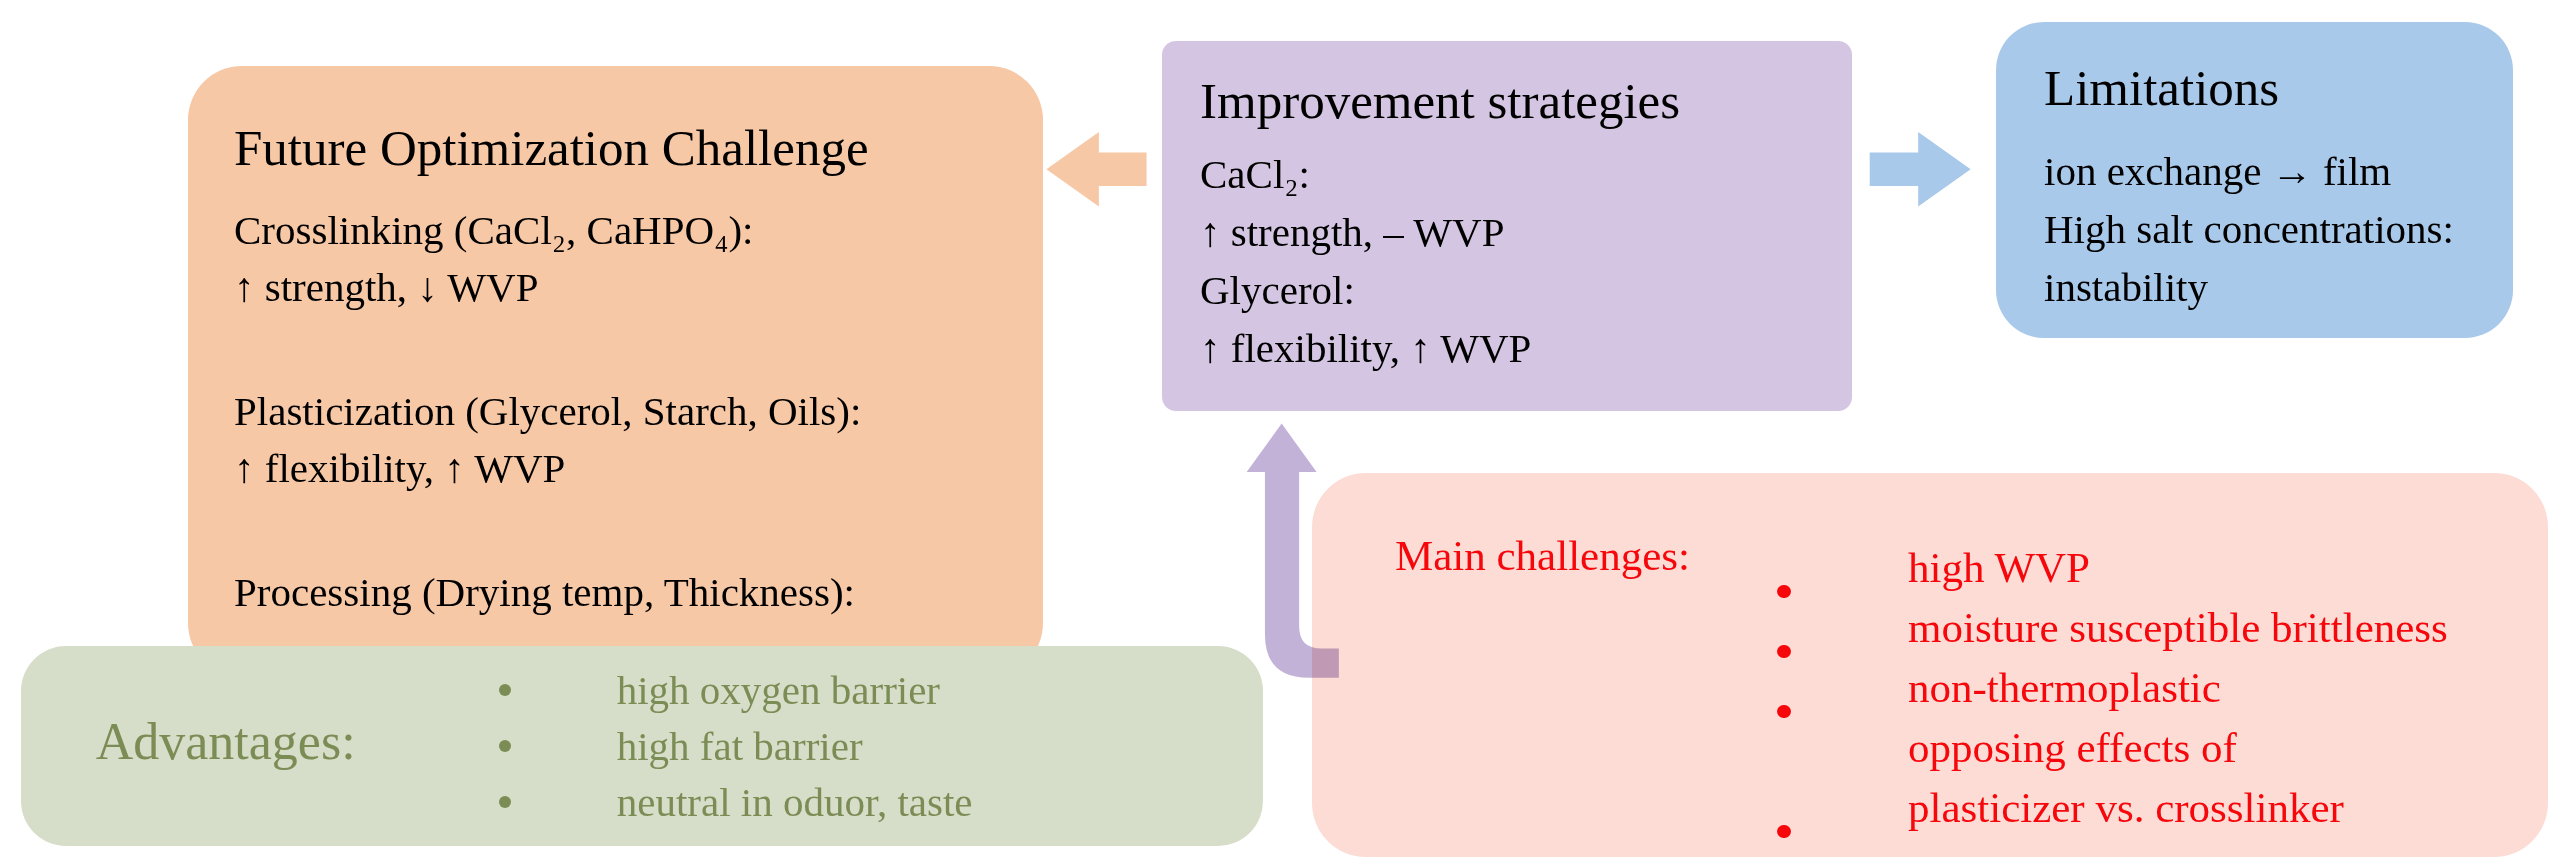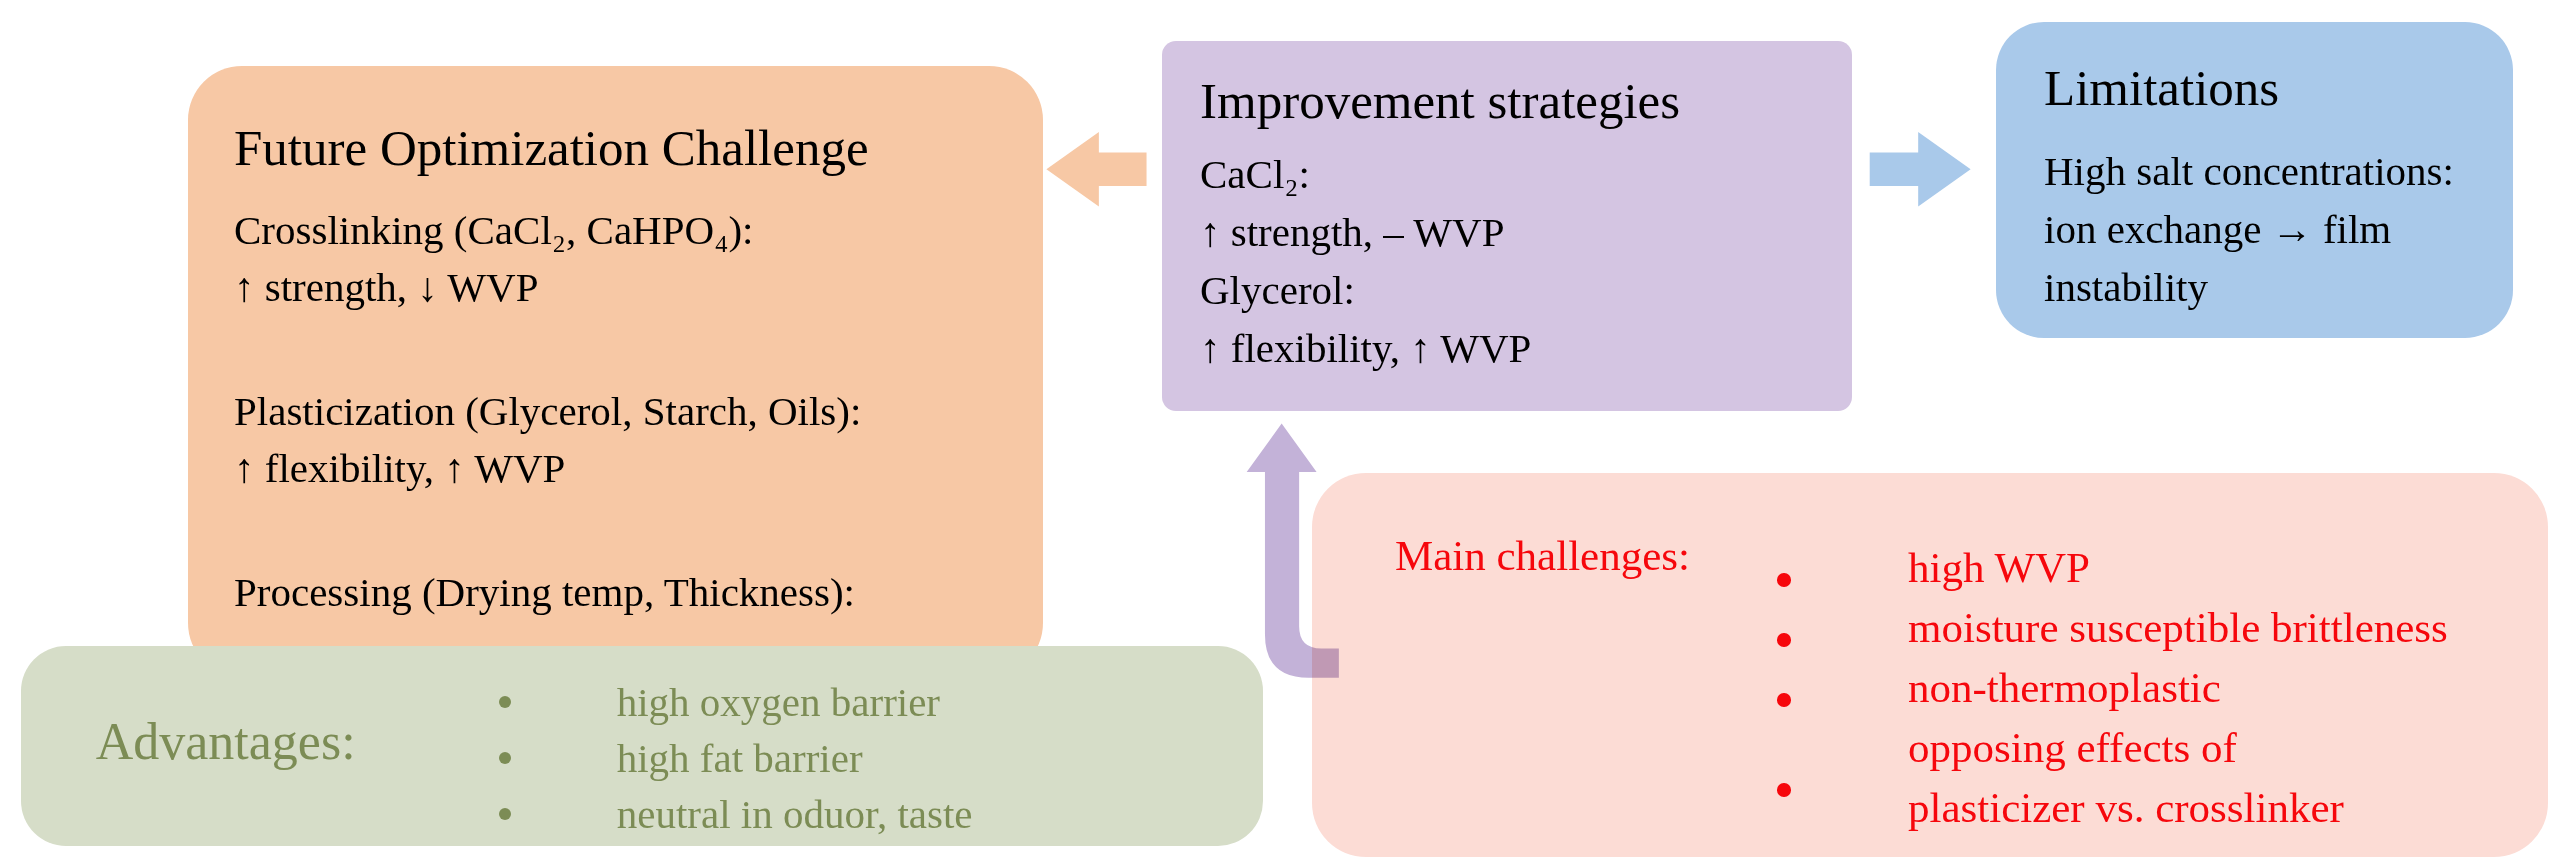--- a/index.html
+++ b/index.html
@@ -66,21 +66,21 @@
   .adv-label {
     position: absolute;
     left: 75px; top: 68px;
     font-size: 52px;
     line-height: 56px;
     white-space: nowrap;
     font-family: Liberation Serif, serif;
   }
   .adv-bullets {
     position: absolute;
-    left: 478px; top: 28px;
+    left: 478px; top: 16px;
     font-size: 41px;
   }
   .adv-bullets .bullet-row {
     display: flex;
     align-items: flex-start;
   }
   .adv-bullets .bullet-row .dot-cell { width: 118px; }
   .adv-bullets .bullet-text { line-height: 56px; white-space: pre-line; }
   .adv-bullets .dot {
     display: block;
@@ -98,21 +98,21 @@
     line-height: 60px;
     white-space: nowrap;
   }
   .chal-bullets {
     position: absolute;
     left: 465px; top: 65px;
     font-size: 43px;
   }
   .chal-bullets .bullet-row {
     display: flex;
-    align-items: center;
+    align-items: flex-end;
   }
   .chal-bullets .bullet-row .dot-cell { width: 131px; }
   .chal-bullets .bullet-text { line-height: 60px; white-space: pre-line; }
   .chal-bullets .dot {
     display: block;
     width: 13.5px; height: 13.5px;
     border-radius: 50%;
     background: currentColor;
     margin-top: 24px;
   }
@@ -151,22 +151,22 @@
     <div class="body-line">↑ strength, – WVP</div>
   </div>
   <div>
     <div class="body-line">Glycerol:</div>
     <div class="body-line">↑ flexibility, ↑ WVP</div>
   </div>
 </div>
 
 <div class="box box-limit" style="background-color: rgb(169, 201, 234);">
   <div class="box-title">Limitations</div>
+  <div class="body-line">ion exchange → film</div>
   <div class="body-line">High salt concentrations:</div>
-  <div class="body-line">ion exchange → film</div>
   <div class="body-line">instability</div>
 </div>
 
 <div class="box box-adv" style="background-color: rgb(214, 221, 200);">
   <div style="color: rgb(124, 140, 85);">
     <div class="adv-label">Advantages:</div>
     <div class="adv-bullets">
       <div class="bullet-row">
         <span class="dot-cell">
             <span class="dot"></span>

